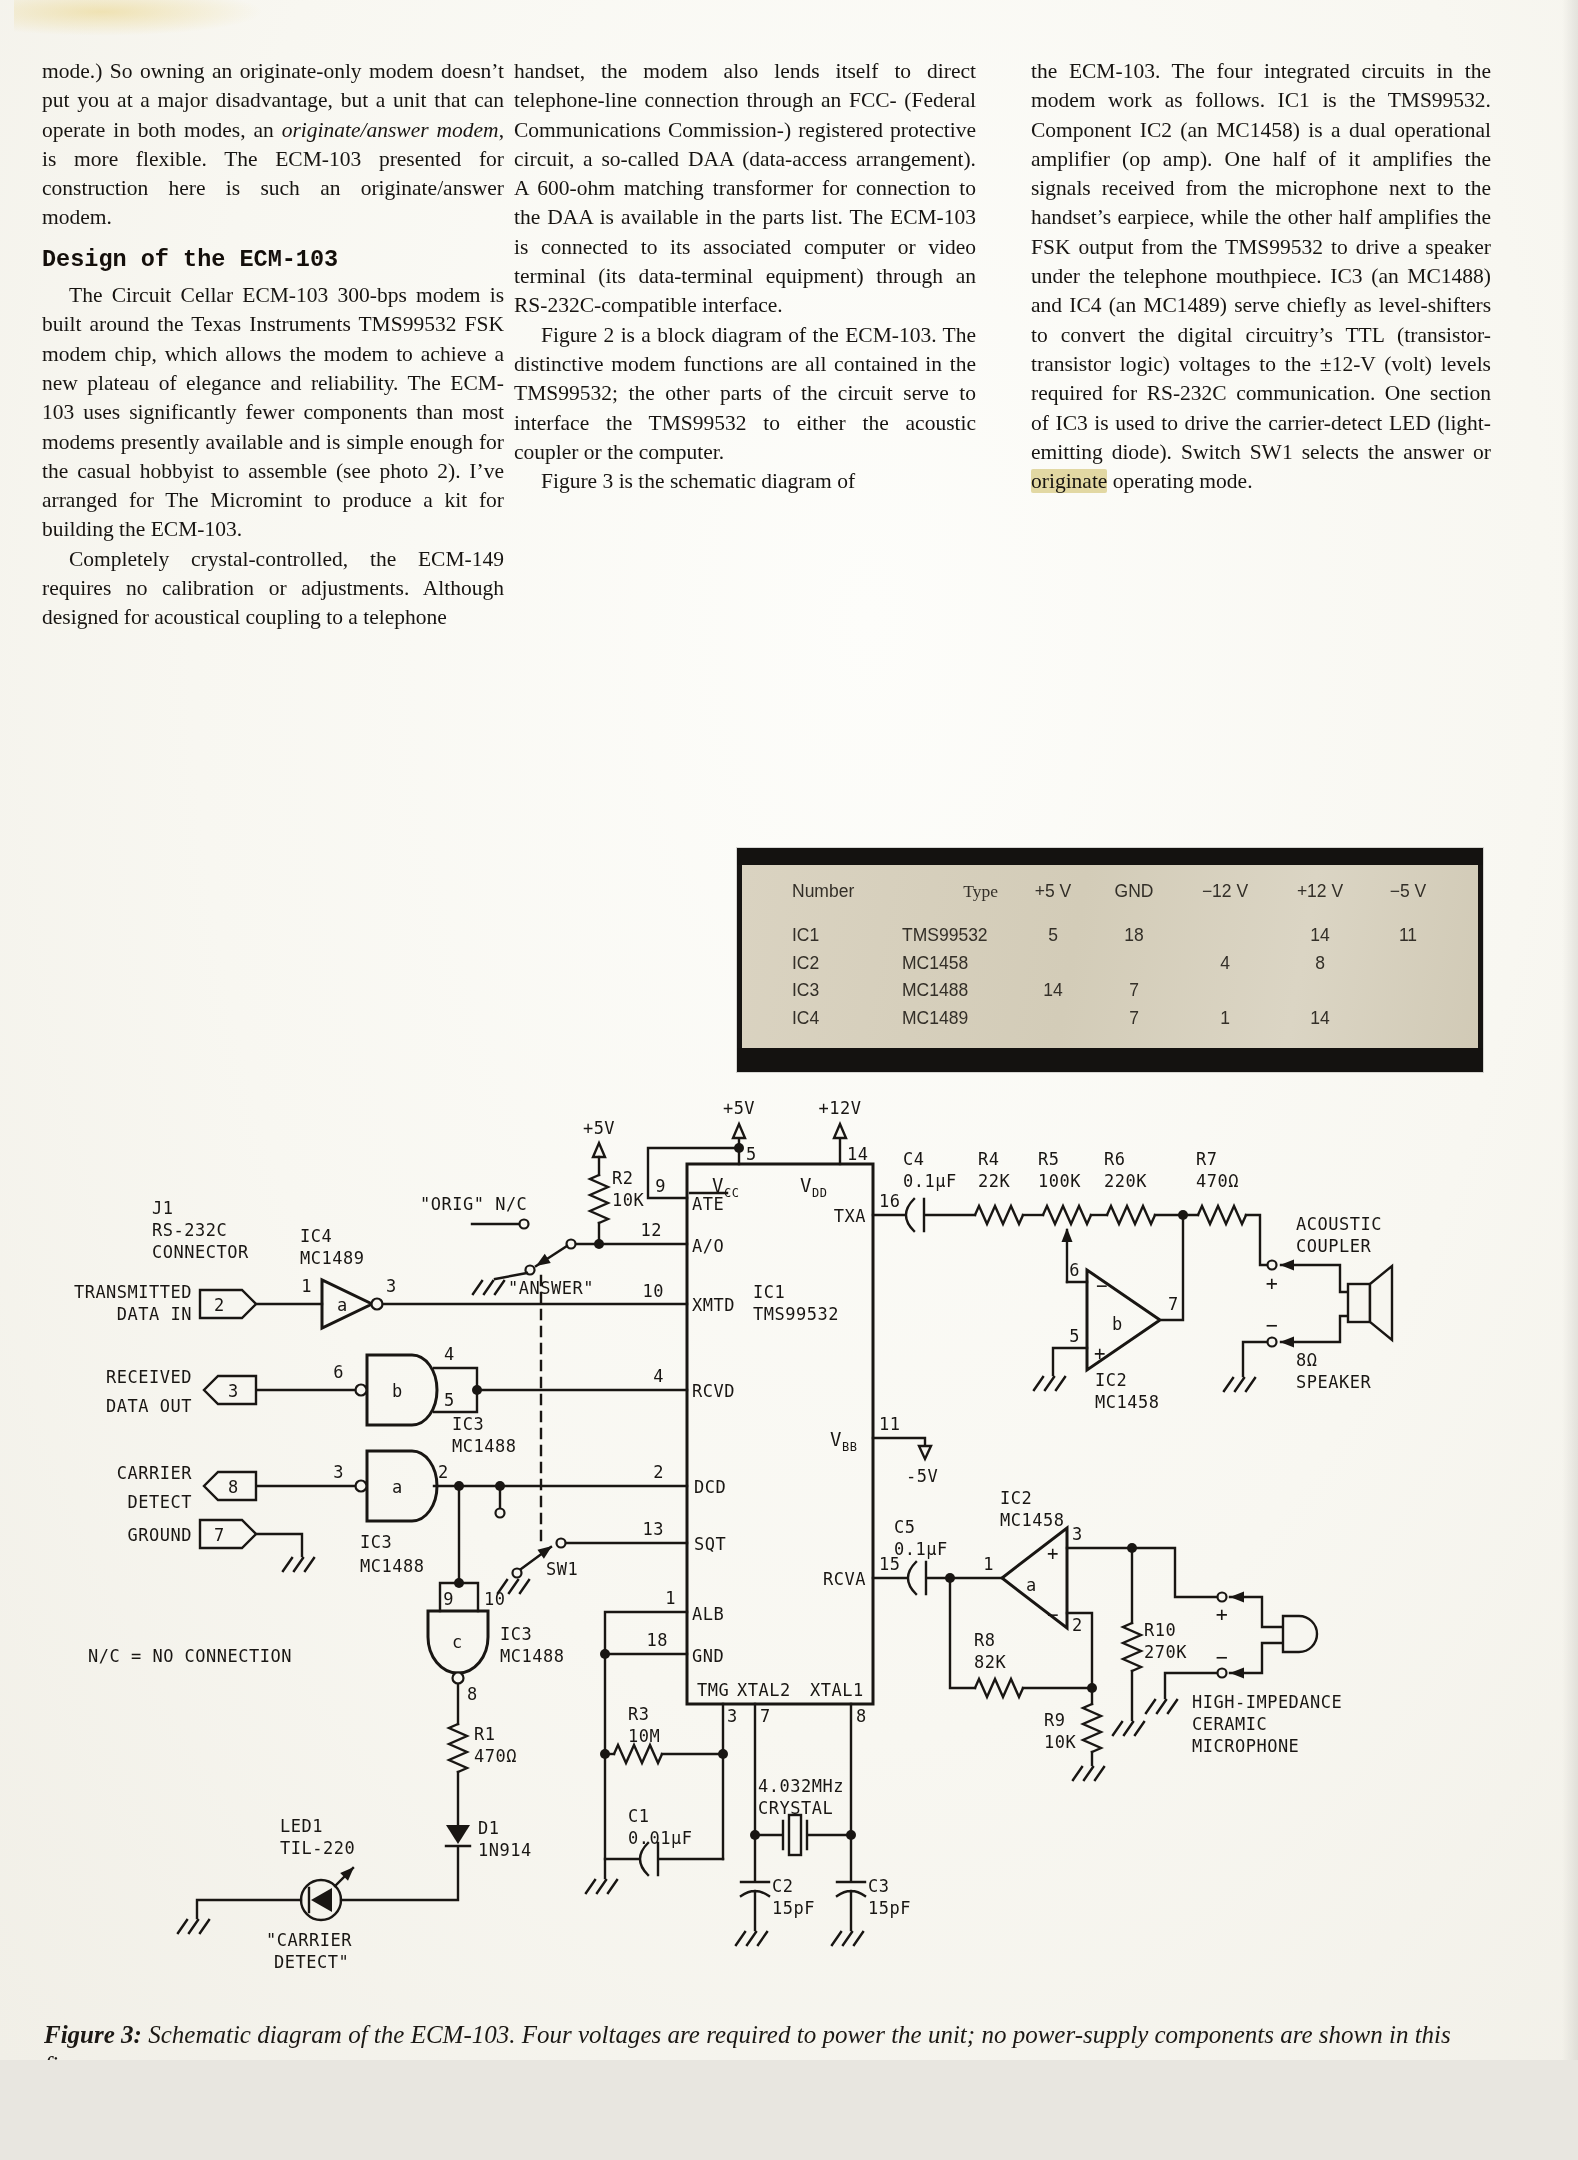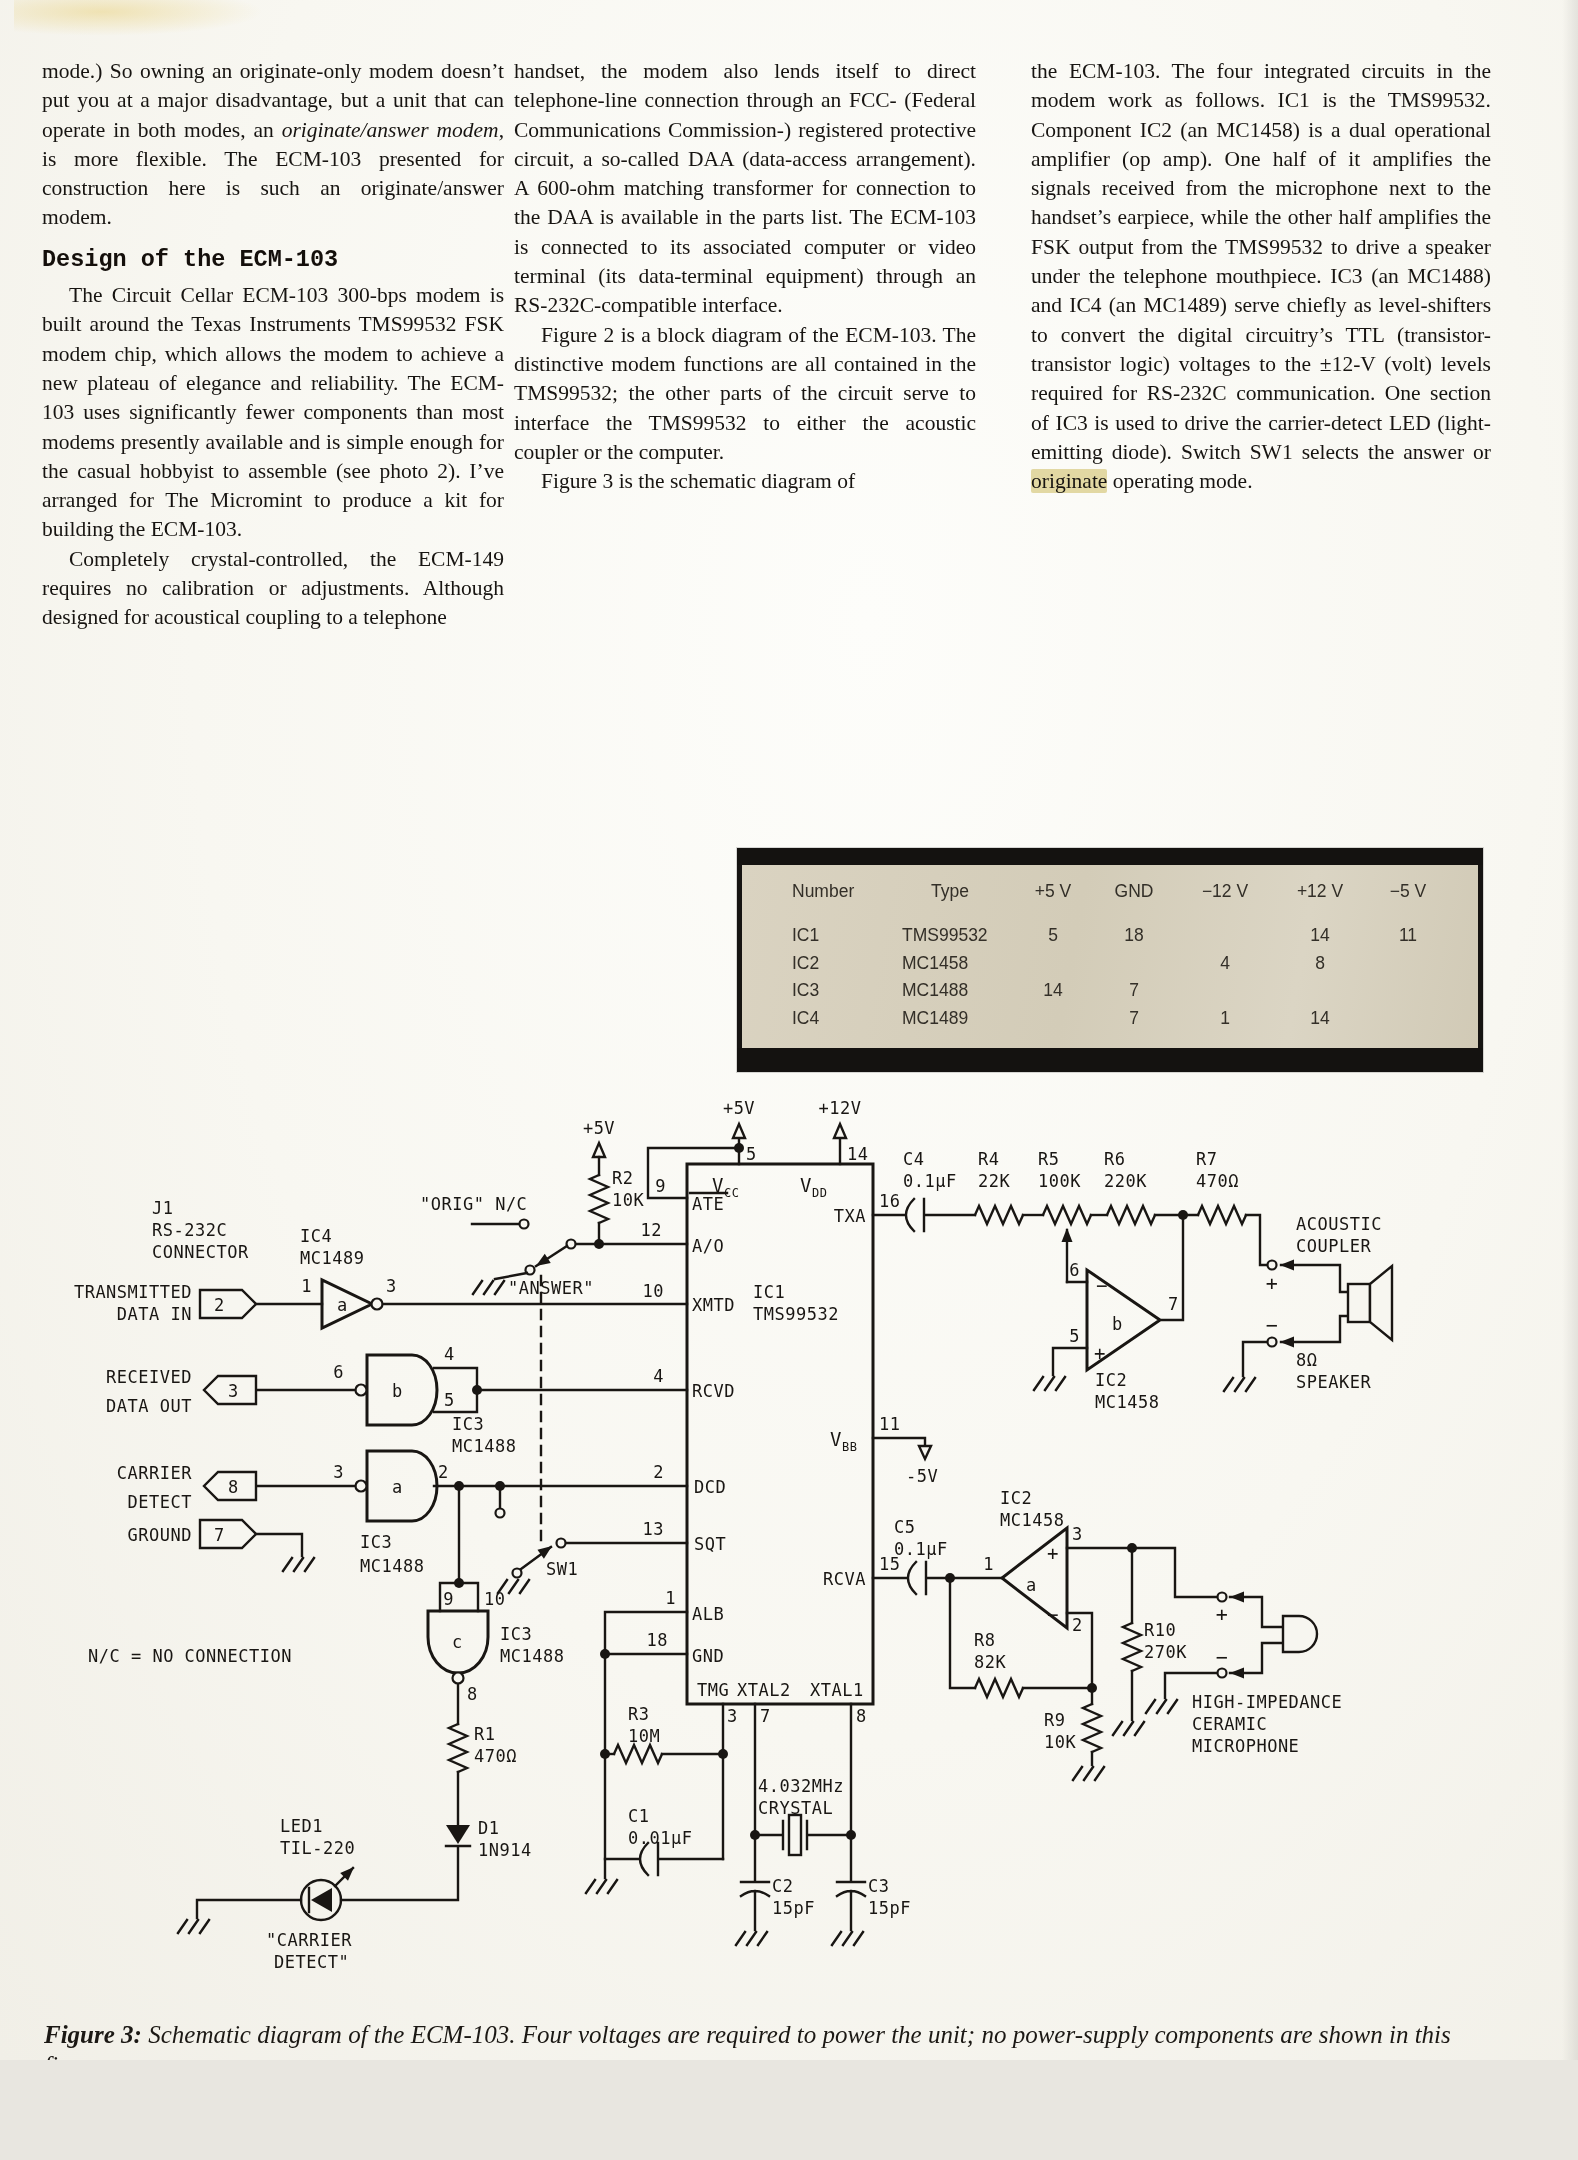--- a/index.html
+++ b/index.html
@@ -24,21 +24,21 @@
   .pt-band.bottom{height:24px;}
   .pt-body{background:linear-gradient(100deg,#dad3c1,#d3ccb8 45%,#dbd5c4 75%,#d1cab6);
            border-left:5px solid #161412;border-right:5px solid #161412;
            padding:16px 0 16px 22px;}
   .pt-row{display:flex;font-family:"Liberation Sans", sans-serif;font-size:17.5px;
           color:#332f28;line-height:27.5px;}
   .pt-head{margin-bottom:21px;line-height:20px;}
   .cell{flex:none;margin-left:28px;}
   .c0{width:82px;text-align:left;}
   .c1{width:96px;text-align:left;}
-  .pt-head .c1{text-align:center;}
+  .pt-head .c1{text-align:right;font-family:Liberation Serif, serif;}
   .c2{width:54px;text-align:center;}
   .c3{width:52px;text-align:center;}
   .c4{width:74px;text-align:center;}
   .c5{width:60px;text-align:center;}
   .c6{width:60px;text-align:center;}
   
   .schematic{position:absolute;left:0;top:1078px;}
   .schematic text{font-family:"DejaVu Sans Mono", monospace;fill:#191613;letter-spacing:.5px;}
   .w{stroke:#191613;stroke-width:2.4;fill:none;stroke-linecap:square;stroke-linejoin:miter;}
   .w3{stroke-width:3;}

